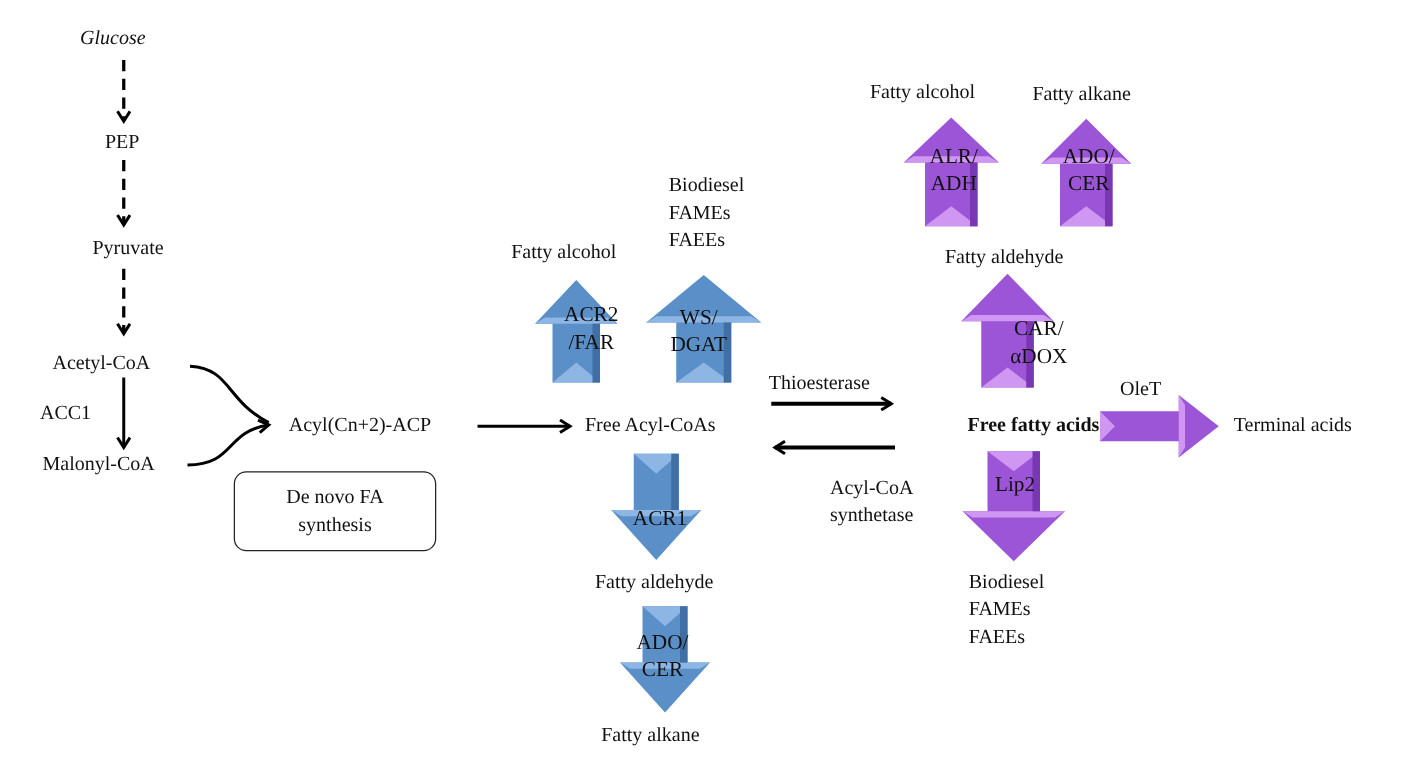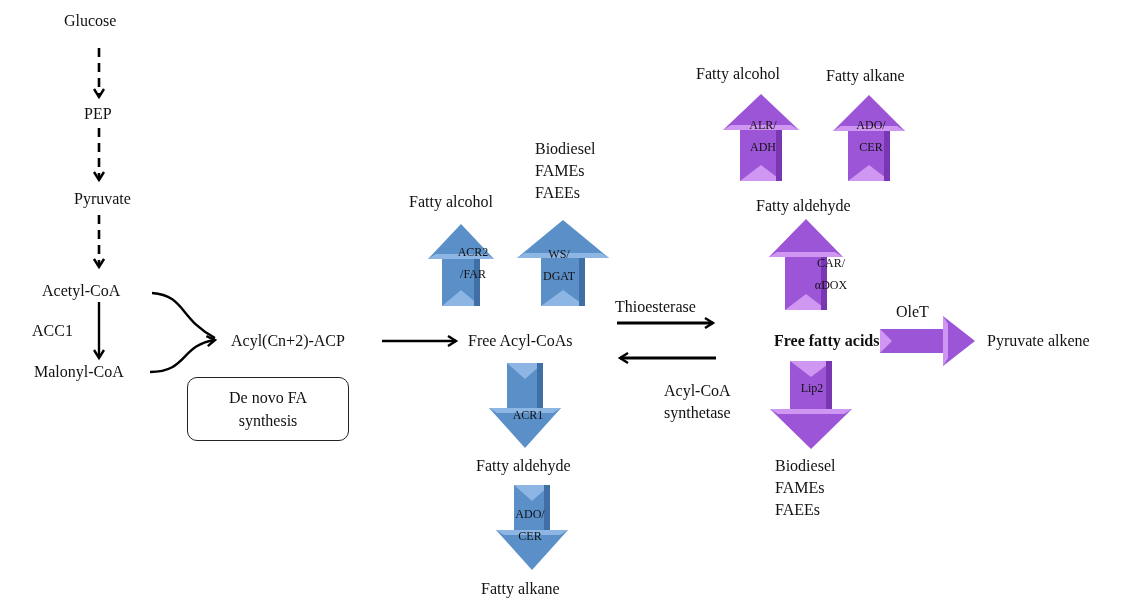--- a/index.html
+++ b/index.html
@@ -2,21 +2,21 @@
 <html><head>
 <meta charset="utf-8">
 <style>
   html,body{margin:0;padding:0;background:#ffffff;}
   #stage{position:relative;width:1128px;height:607px;overflow:hidden;background:#fff;
     font-family:"Liberation Serif","DejaVu Serif",serif;color:#111;}
   svg#diagram{position:absolute;left:0;top:0;width:1128px;height:607px;}
   .lbl{position:absolute;font-size:16px;line-height:22px;white-space:nowrap;text-align:center;}
   .lbl.left{text-align:left;}
   .lbl.bold{font-weight:bold;margin-left:30px;}
-  .enz{position:absolute;font-size:12px;line-height:22px;text-align:center;white-space:nowrap;color:#111;}
+  .enz{position:absolute;font-size:17px;line-height:22px;text-align:center;white-space:nowrap;color:#111;}
   .box{position:absolute;border:1.5px solid #222;border-radius:10px;font-size:16px;line-height:23px;
     text-align:center;display:flex;align-items:center;justify-content:center;flex-direction:column;}
 </style>
 </head>
 <body>
 
 <div id="stage">
   <svg id="diagram" xmlns="http://www.w3.org/2000/svg">
     <defs>
       <marker id="openhead" markerWidth="12" markerHeight="12" refX="9" refY="6" orient="auto" markerUnits="userSpaceOnUse">
@@ -88,21 +88,21 @@
           <polygon points="826,409 832,409 832,361 826,361" fill="#7a37b3"></polygon>
         </g>
         <g>
           <polygon points="975,341 943,316 943,329 880,329 880,353 943,353 943,366" fill="#9b55d6"></polygon>
           <polygon points="943,316 943,366 948,358 948,324" fill="#cf97f2"></polygon>
           <polygon points="880,329 880,353 892,341" fill="#cf97f2"></polygon>
         </g>
       </g>
   </svg>
 
-  <div class="lbl" style="left:64px;top:10px;">Glucose</div>
+  <div class="lbl" style="left:64px;top:20px;font-style:italic;">Glucose</div>
   <div class="lbl" style="left:84px;top:103px;">PEP</div>
   <div class="lbl" style="left:74px;top:188px;">Pyruvate</div>
   <div class="lbl" style="left:42px;top:280px;">Acetyl-CoA</div>
   <div class="lbl" style="left:32px;top:320px;">ACC1</div>
   <div class="lbl" style="left:34px;top:361px;">Malonyl-CoA</div>
   <div class="lbl" style="left:231px;top:330px;">Acyl(Cn+2)-ACP</div>
   <div class="box" style="left:187px;top:377px;width:160px;height:62px;">
     <span>De novo FA</span>
     <span>synthesis</span>
   </div>
@@ -146,20 +146,20 @@
   <div class="enz" style="left:841px;top:114px;width:60px;">
     <div>ADO/</div>
     <div>CER</div>
   </div>
   <div class="lbl" style="left:756px;top:195px;">Fatty aldehyde</div>
   <div class="enz" style="left:801px;top:252px;width:60px;">
     <div>CAR/</div>
     <div>αDOX</div>
   </div>
   <div class="lbl" style="left:896px;top:301px;">OleT</div>
-  <div class="lbl" style="left:987px;top:330px;">Pyruvate alkene</div>
+  <div class="lbl" style="left:987px;top:330px;">Terminal acids</div>
   <div class="enz" style="left:782px;top:377px;width:60px;">Lip2</div>
   <div class="lbl left" style="left:775px;top:455px;line-height:22px;">
     <div>Biodiesel</div>
     <div>FAMEs</div>
     <div>FAEEs</div>
   </div>
 </div>
 
 </body></html>

